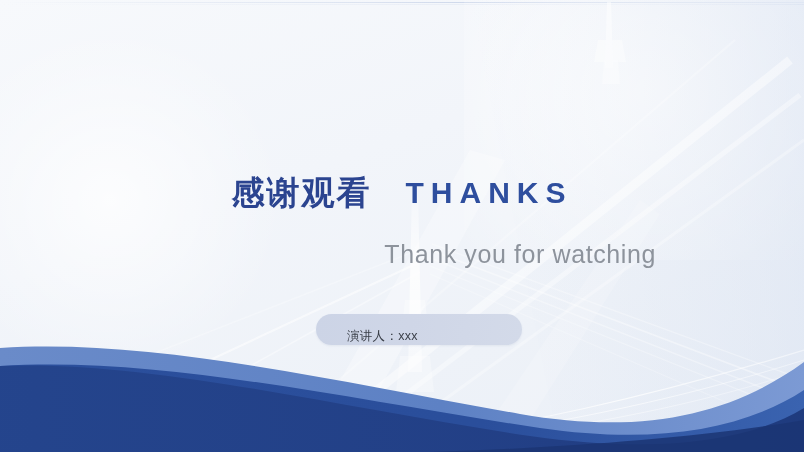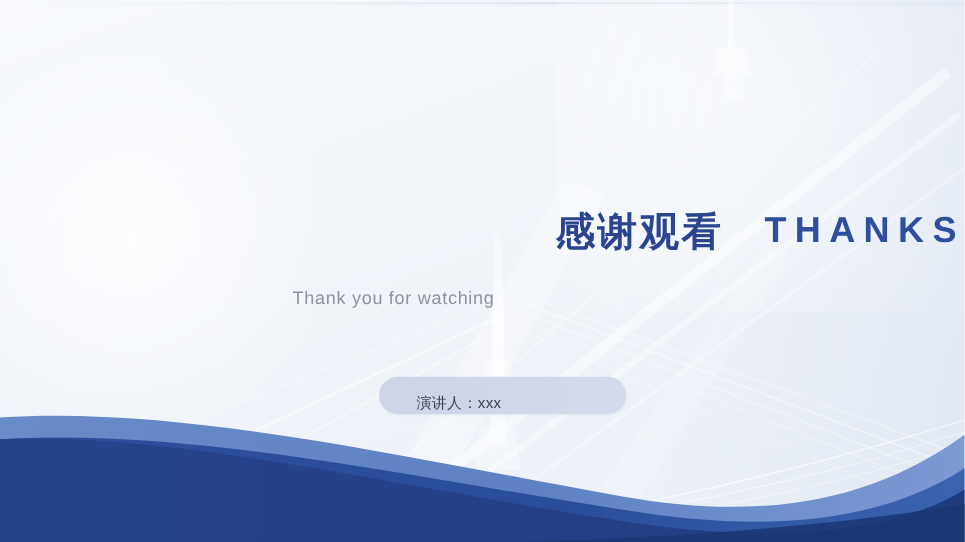--- a/index.html
+++ b/index.html
@@ -72,21 +72,21 @@
     left: 0;
     top: 0;
     width: 804px;
     height: 452px;
   }
   .title-row {
     position: absolute;
     left: 0;
     top: 176px;
     width: 804px;
-    text-align: right;
+    text-align: center;
     white-space: nowrap;
     line-height: 1;
   }
   .title-cn {
     font-size: 33px;
     font-weight: 700;
     color: #2b4490;
     letter-spacing: 2px;
     vertical-align: middle;
   }
@@ -96,22 +96,22 @@
     color: #2e4e9e;
     letter-spacing: 7px;
     margin-left: 34px;
     vertical-align: middle;
   }
   .subtitle {
     position: absolute;
     left: 0;
     top: 240px;
     width: 656px;
-    text-align: center;
-    font-size: 15px;
+    text-align: right;
+    font-size: 25px;
     color: #8d939c;
     letter-spacing: .6px;
   }
 
   
   .speaker-pill {
     position: absolute;
     left: 316px;
     top: 314px;
     width: 206px;

